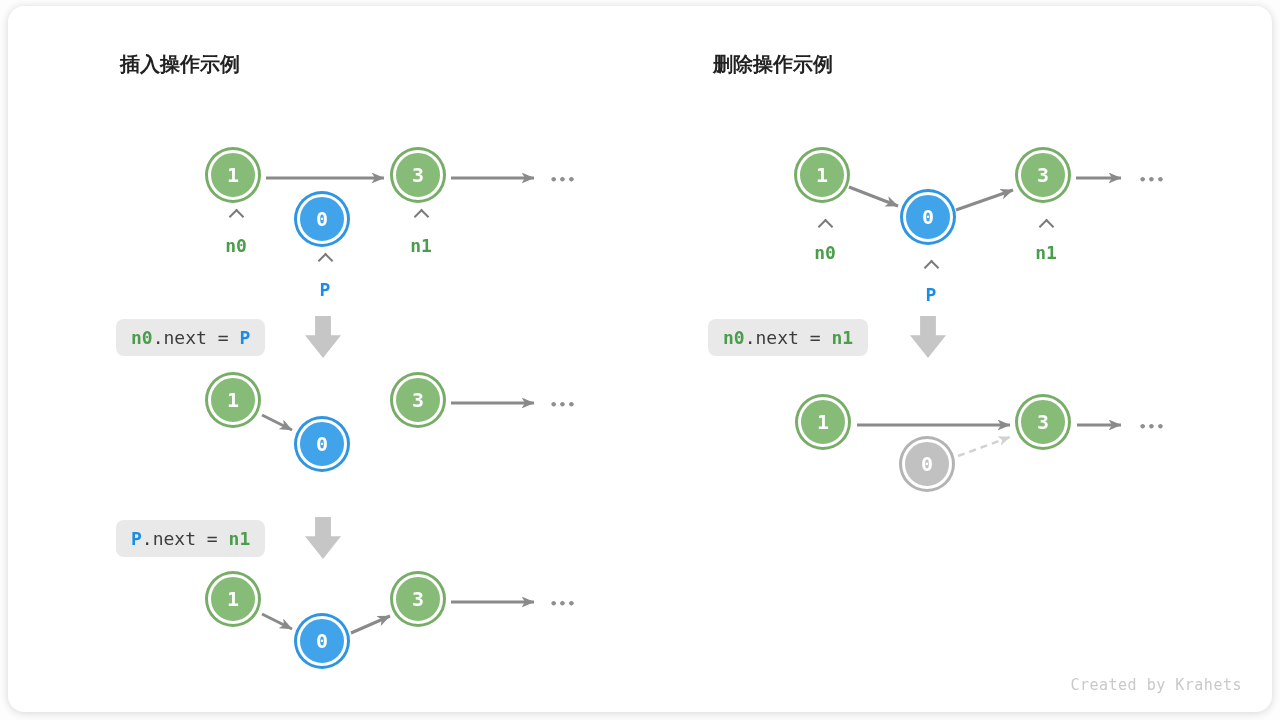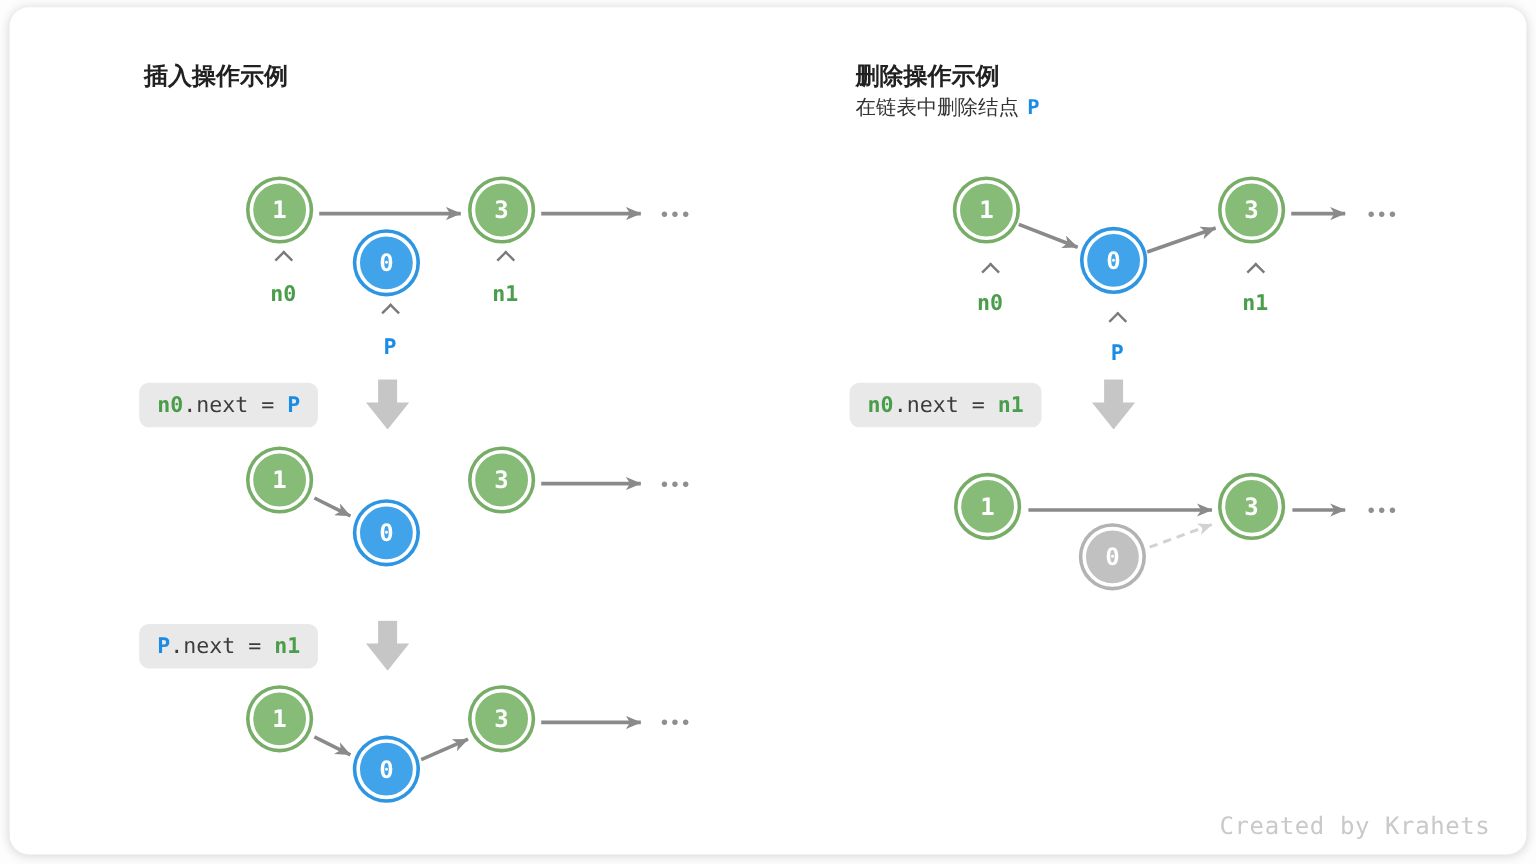--- a/index.html
+++ b/index.html
@@ -34,21 +34,21 @@
 
   .codebox{position:absolute;z-index:2;height:37px;background:#e9e9e9;border-radius:8px;
            display:flex;align-items:center;padding:0 15px;white-space:pre;
            font-family:"DejaVu Sans Mono",monospace;font-size:18px;color:#3c3c3c;}
   .codebox .tk{font-weight:700;}
 
   .block-arrow{position:absolute;z-index:2;width:36px;height:42px;background:#c6c6c6;
                clip-path:polygon(28% 0,72% 0,72% 46%,100% 46%,50% 100%,0 46%,28% 46%);}
 
   .watermark{position:absolute;z-index:2;right:38px;top:676px;
-             font-family:"DejaVu Sans Mono",monospace;font-size:20px;color:#c9c9c9;letter-spacing:.5px;}
+             font-family:"DejaVu Sans Mono",monospace;font-size:15px;color:#c9c9c9;letter-spacing:.5px;}
 </style>
 </head>
 <body>
 
 <div class="stage">
   <div class="card"></div>
 
   <svg class="arrows" width="1280" height="720" viewBox="0 0 1280 720">
     <defs>
       <marker id="ah" markerWidth="14" markerHeight="11" refX="12.5" refY="5.5" orient="auto" markerUnits="userSpaceOnUse">
@@ -105,23 +105,20 @@
     <span class="tk tk-b">P</span><span>.next = </span><span class="tk tk-g">n1</span>
   </div>
   <div class="block-arrow" style="left:305px;top:517px;"></div>
 
   <div class="node node-green" style="left:208px;top:574px;">1</div>
   <div class="node node-blue" style="left:297px;top:616px;">0</div>
   <div class="node node-green" style="left:393px;top:574px;">3</div>
   <div class="dots" style="left:548px;top:596px;">•••</div>
 
   <div class="sec-title" style="left:713px;top:40px;margin-top:11px;">删除操作示例</div>
-  <div class="sec-sub" style="left:713px;top:78px;">
-    <span>在链表中删除结点</span><span class="tk tk-b">P</span>
-  </div>
 
   <div class="node node-green" style="left:797px;top:150px;">1</div>
   <div class="node node-blue" style="left:903px;top:192px;">0</div>
   <div class="node node-green" style="left:1018px;top:150px;">3</div>
   <div class="dots" style="left:1137px;top:172px;">•••</div>
   <div class="caret" style="left:820px;top:221px;"></div>
   <div class="caret" style="left:1041px;top:221px;"></div>
   <div class="caret" style="left:926px;top:262px;"></div>
   <div class="ptr tk-g" style="left:825px;top:242px;">n0</div>
   <div class="ptr tk-g" style="left:1046px;top:242px;">n1</div>

